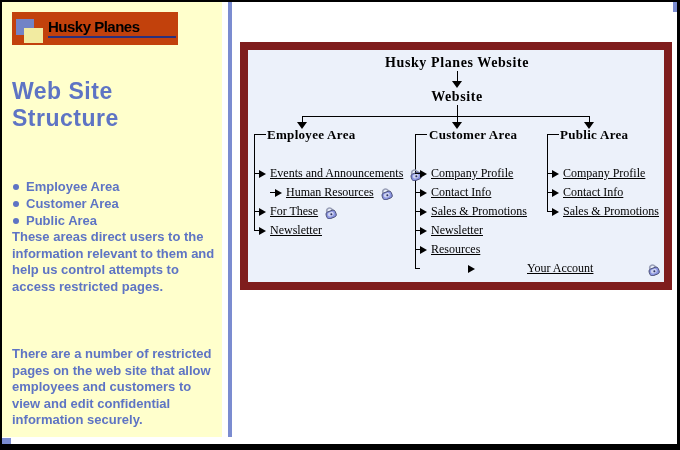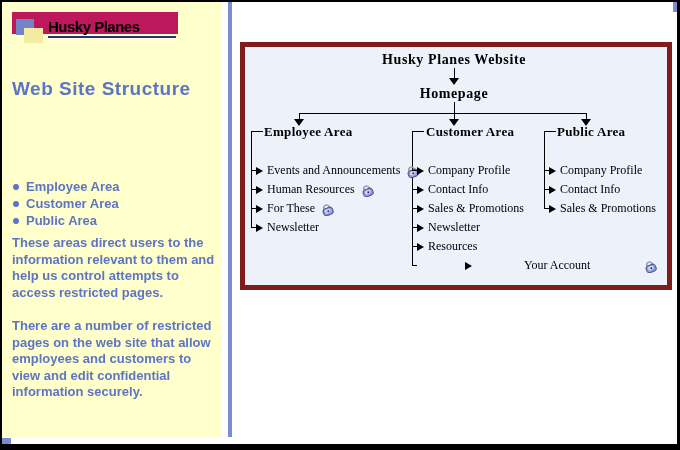--- a/index.html
+++ b/index.html
@@ -3,52 +3,52 @@
 <meta charset="utf-8">
 <style>
   html,body{margin:0;padding:0;background:#888;}
   .page{
     position:relative; width:680px; height:450px; background:#fff;
     box-sizing:border-box; border:solid #000; border-width:2px 3px 6px 2px;
     overflow:hidden; font-family:"Liberation Sans", sans-serif;
   }
   
   .sidebar{position:absolute; left:0; top:0; width:220px; height:435px; background:#FFFFCC;}
-  .logo-box{position:absolute; left:10px; top:10px; width:166px; height:22px; background:#be185d;}
+  .logo-box{position:absolute; left:10px; top:10px; width:166px; height:33px; background:#c2410c;}
   .logo-sq-blue{position:absolute; left:4px; top:7px; width:18px; height:16px; background:#7283C6;}
   .logo-sq-yellow{position:absolute; left:12px; top:16px; width:19px; height:15px; background:#F2EBA1;}
   .logo-text{position:absolute; left:36px; top:6px; font-size:15px; font-weight:bold; color:#000;
     letter-spacing:-0.5px; white-space:nowrap;}
   .logo-underline{position:absolute; left:36px; top:24px; width:128px; height:2px; background:#29307E;}
-  .side-heading{position:absolute; left:10px; top:76px; width:212px; font-size:19px; font-weight:bold;
+  .side-heading{position:absolute; left:10px; top:76px; width:212px; font-size:23px; font-weight:bold;
     color:#5E74C4; letter-spacing:0.5px;}
   .side-par{position:absolute; left:10px; width:208px; font-size:13px; font-weight:bold; color:#5E74C4;
     line-height:16.5px;}
-  .p1{top:114px;} .p2{top:233px;} .p3{top:316px;}
+  .p1{top:114px;} .p2{top:227px;} .p3{top:344px;}
   .side-bullets{position:absolute; left:10px; top:176px; width:208px; font-size:13px; font-weight:bold;
     color:#5E74C4; line-height:17px;}
   .bullet-row{display:flex; align-items:center;}
   .bullet-dot{width:6px; height:6px; border-radius:50%; background:#5E74C4; margin:0 7px 0 1px; flex:none;}
   .divider{position:absolute; left:226px; top:0; width:4px; height:435px; background:#7B8CD0;}
   .accent-tr{position:absolute; right:0; top:0; width:4px; height:10px; background:#7B8CD0;}
   .accent-bl{position:absolute; left:0; bottom:0; width:9px; height:6px; background:#7B8CD0;}
   
   .diagram{position:absolute; left:238px; top:40px; width:432px; height:248px;
-    border:5px solid #7f1d1d; box-sizing:border-box; background:#ECF1FA;
+    border:8px solid #7f1d1d; box-sizing:border-box; background:#ECF1FA;
     font-family:"Liberation Serif", serif; color:#000;}
   .dg-inner{position:absolute; left:0; top:0; width:418px; height:234px;}
   .dg-title{position:absolute; left:0; top:5px; width:100%; text-align:center;
     font-size:14px; font-weight:bold; letter-spacing:0.6px;}
   .dg-root{position:absolute; left:0; top:39px; width:100%; text-align:center;
     font-size:14px; font-weight:bold; letter-spacing:0.6px;}
   .vline,.hline-abs{position:absolute; background:#000;}
   .arrow-down{position:absolute; width:0; height:0;
     border-left:5px solid transparent; border-right:5px solid transparent; border-top:7px solid #000;}
   .dg-header{position:absolute; font-size:13px; font-weight:bold; white-space:nowrap; letter-spacing:0.3px;}
-  .node-row{position:absolute; display:flex; align-items:center; height:15px;}
+  .node-row{position:absolute; display:flex; align-items:center; height:15px;text-decoration:underline;}
   .stub{width:5px; height:1px; background:#000; flex:none;}
   .arrow-r{width:0; height:0; border-top:4.5px solid transparent; border-bottom:4.5px solid transparent;
     border-left:7px solid #000; flex:none;}
   .node-label{font-size:12px; white-space:nowrap; margin-left:4px;}
   .lock{margin-left:4px; flex:none;}
 </style>
 </head>
 <body>
 
 <div class="page">
@@ -84,21 +84,21 @@
   <div class="accent-bl"></div>
 
   <div class="diagram">
     <div class="dg-inner">
 
       <div class="dg-title">Husky Planes Website</div>
 
       <div class="vline" style="left:209px; top:21px; width:1px; height:11px;"></div>
       <div class="arrow-down" style="left:204px; top:31px;"></div>
 
-      <div class="dg-root">Homepage</div>
+      <div class="dg-root">Website</div>
 
       <div class="vline" style="left:209px; top:55px; width:1px; height:11px;"></div>
       <div class="hline-abs" style="left:54px; top:66px; width:288px; height:1px;"></div>
 
       <div class="vline" style="left:54px; top:66px; width:1px; height:7px;"></div>
       <div class="arrow-down" style="left:49px; top:72px;"></div>
       <div class="vline" style="left:209px; top:66px; width:1px; height:7px;"></div>
       <div class="arrow-down" style="left:204px; top:72px;"></div>
       <div class="vline" style="left:341px; top:66px; width:1px; height:7px;"></div>
       <div class="arrow-down" style="left:336px; top:72px;"></div>
@@ -120,21 +120,21 @@
         <span class="node-label">Events and Announcements</span>
         <svg class="lock" width="16" height="14" viewBox="0 0 16 14">
             <g transform="rotate(-22 8 8)">
               <path d="M5.6 7 V5.2 A2.9 2.9 0 0 1 11.2 5.2 V7" fill="none" stroke="#9aa0b8" stroke-width="1.6"></path>
               <rect x="3.6" y="6.2" width="9.8" height="7.2" rx="2.4" fill="#8d97e2" stroke="#3a3f66" stroke-width="0.8"></rect>
               <ellipse cx="8.3" cy="9.4" rx="3" ry="2.2" fill="#cfd4f0"></ellipse>
               <circle cx="8.8" cy="9.7" r="1" fill="#2e3466"></circle>
             </g>
           </svg>
       </div>
-      <div class="node-row" style="left:6px; top:135px;">
+      <div class="node-row" style="left:22px; top:135px;">
         <span class="stub"></span>
         <span class="arrow-r"></span>
         <span class="node-label">Human Resources</span>
         <svg class="lock" width="16" height="14" viewBox="0 0 16 14">
             <g transform="rotate(-22 8 8)">
               <path d="M5.6 7 V5.2 A2.9 2.9 0 0 1 11.2 5.2 V7" fill="none" stroke="#9aa0b8" stroke-width="1.6"></path>
               <rect x="3.6" y="6.2" width="9.8" height="7.2" rx="2.4" fill="#8d97e2" stroke="#3a3f66" stroke-width="0.8"></rect>
               <ellipse cx="8.3" cy="9.4" rx="3" ry="2.2" fill="#cfd4f0"></ellipse>
               <circle cx="8.8" cy="9.7" r="1" fill="#2e3466"></circle>
             </g>

